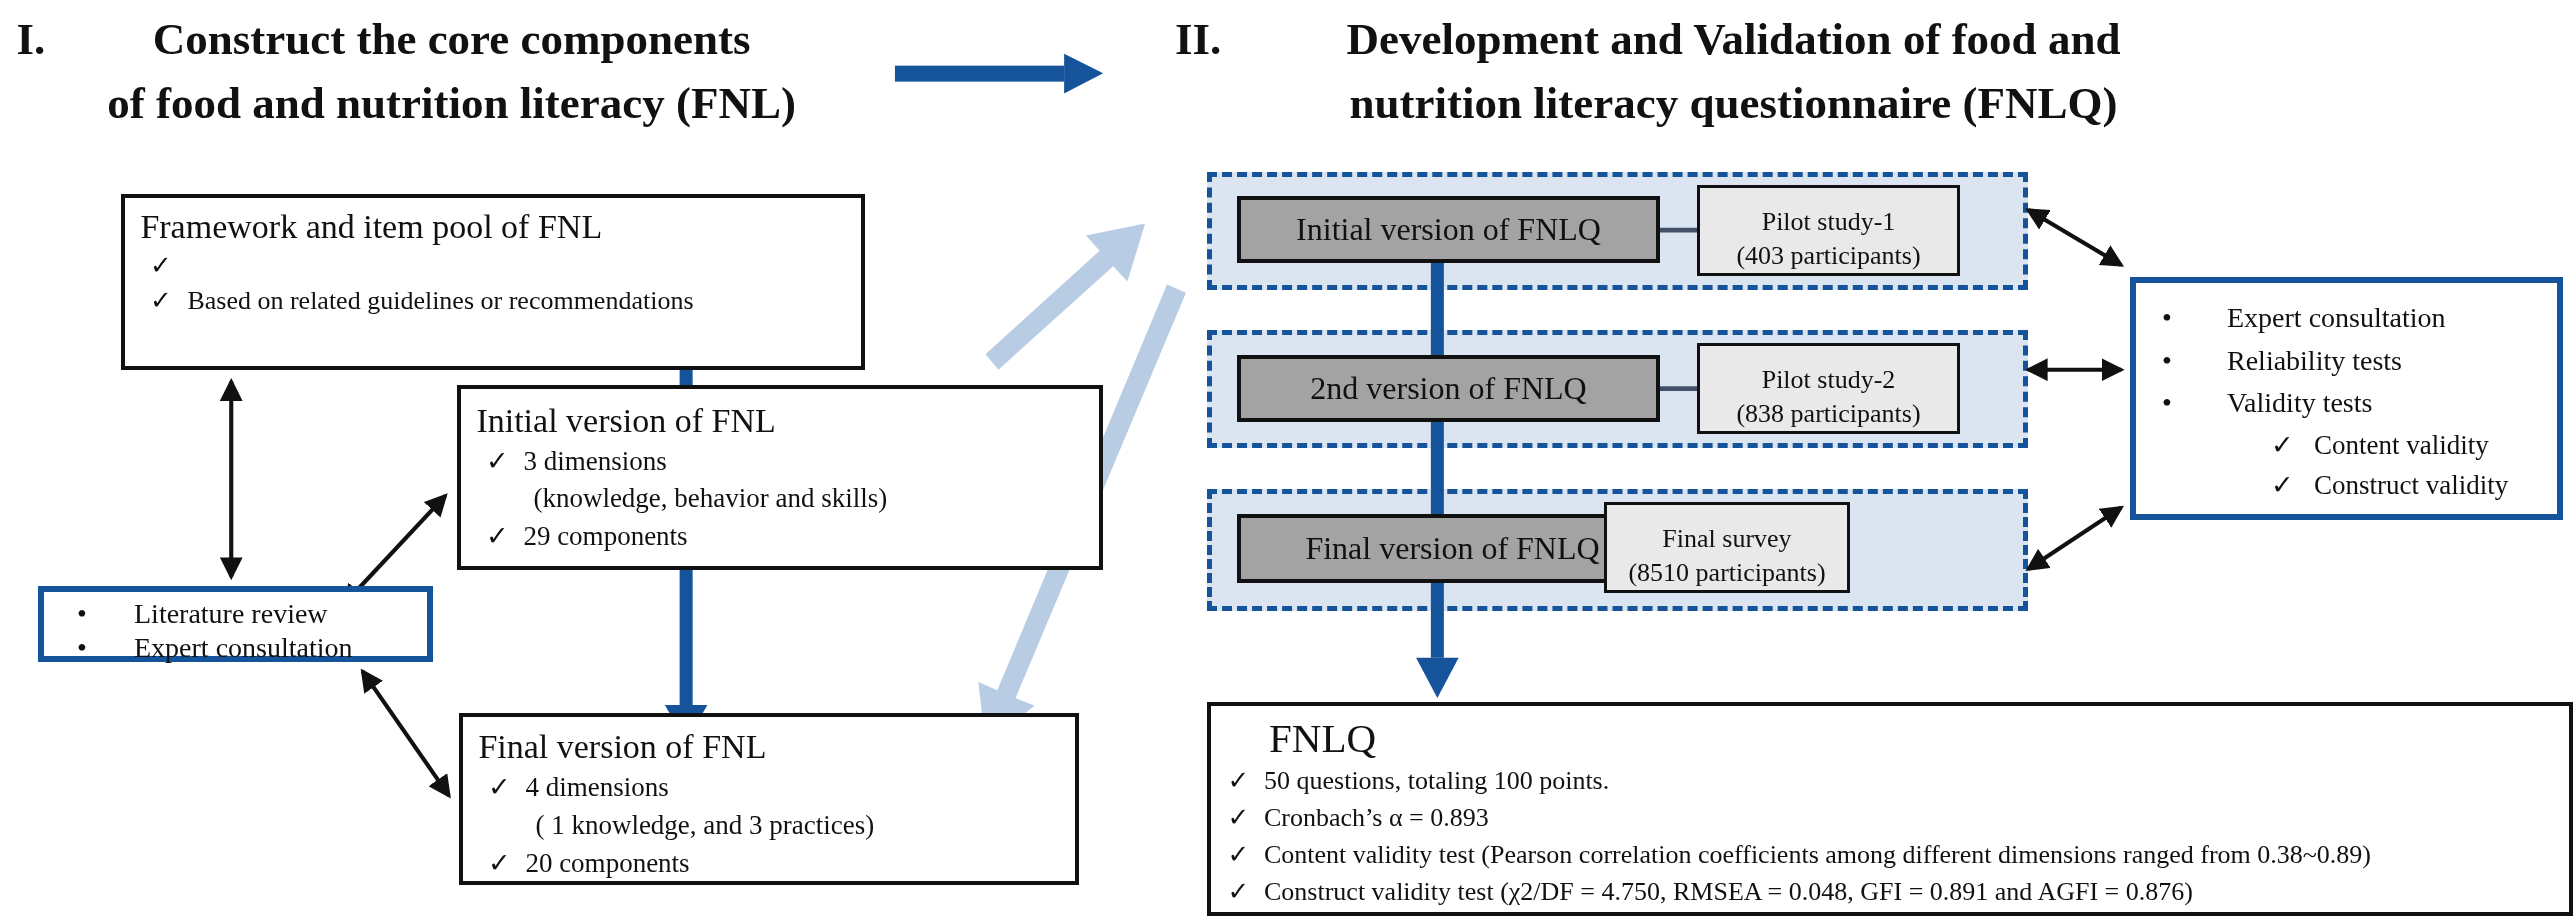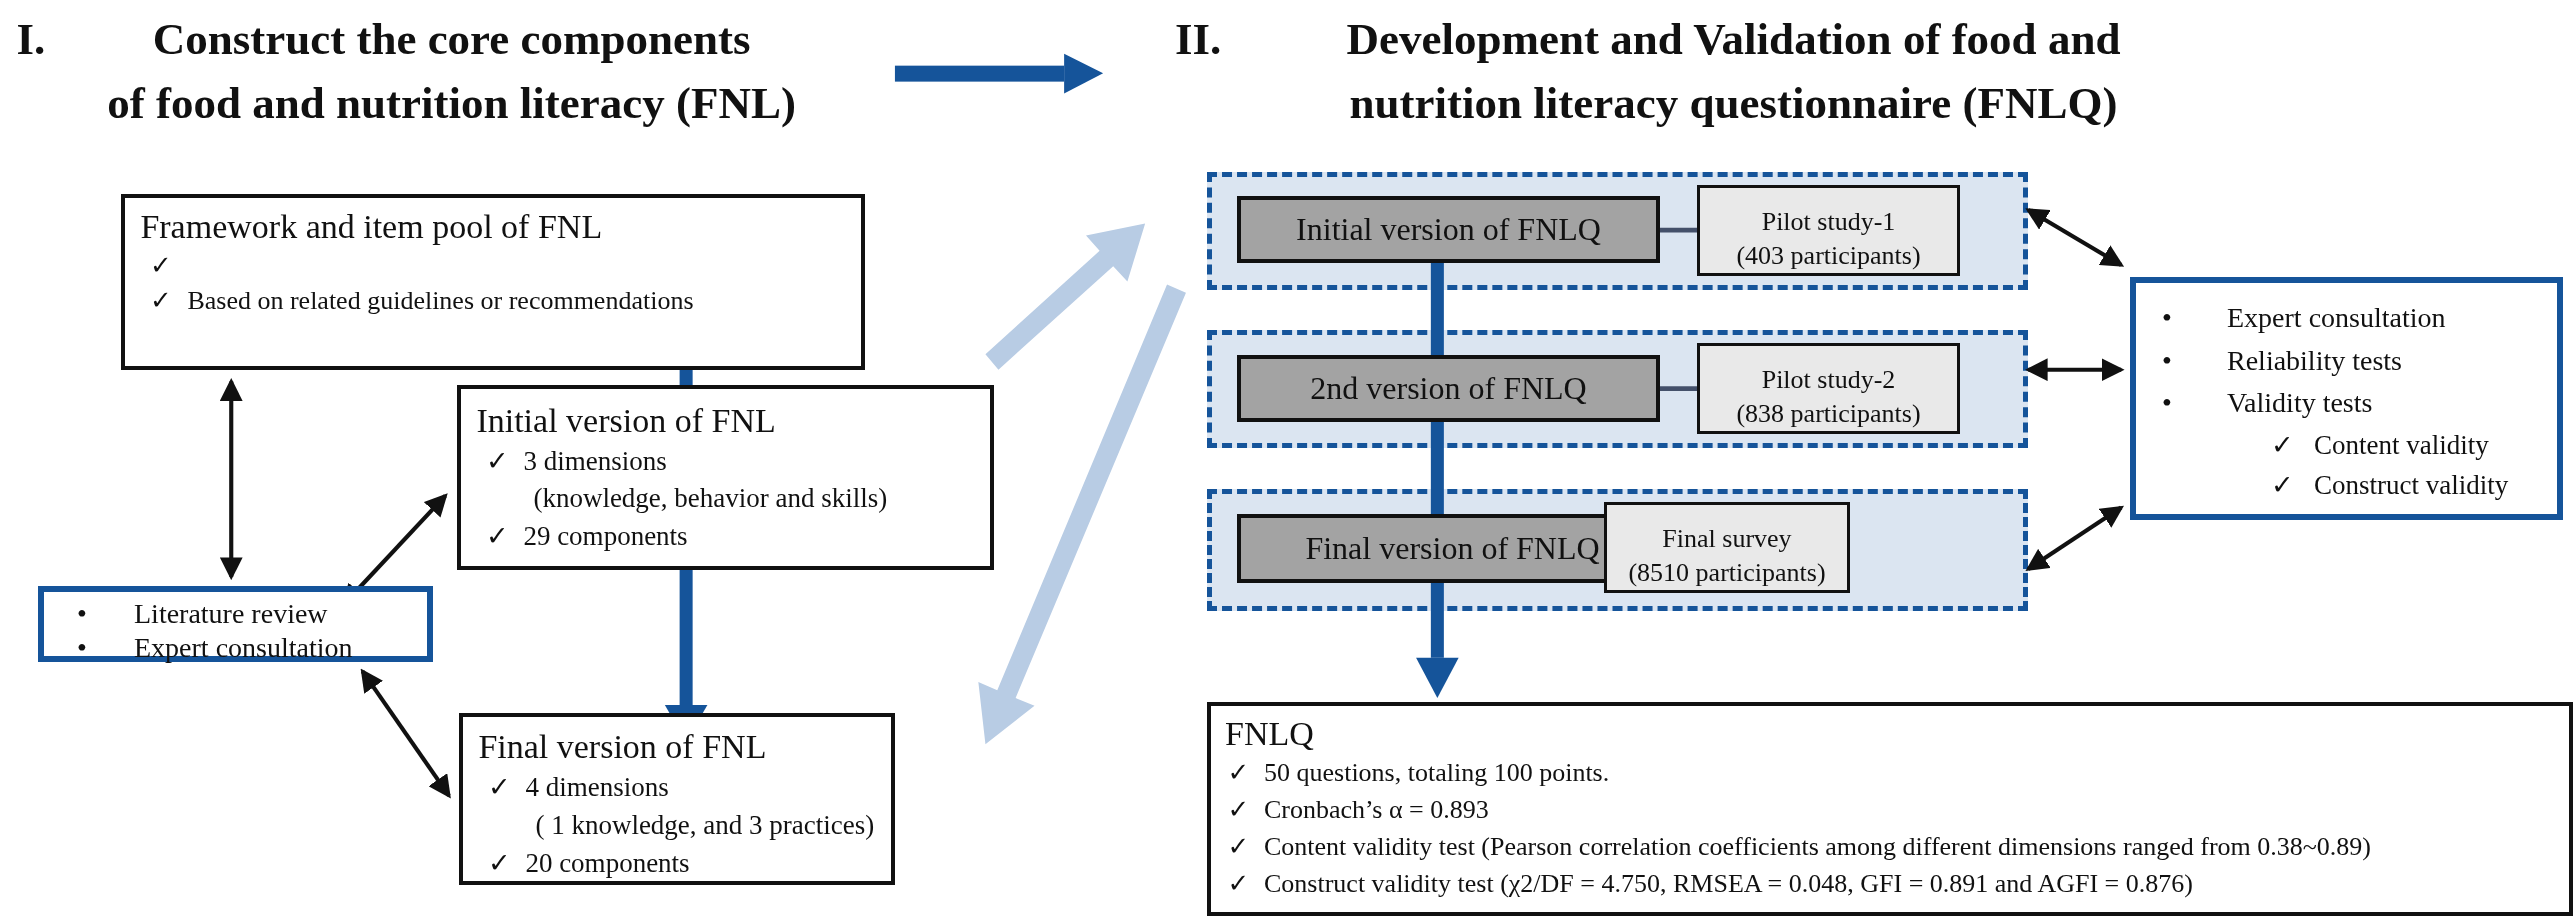--- a/index.html
+++ b/index.html
@@ -20,23 +20,23 @@
   
   .box { position:absolute; z-index:3; background:#fff; border:4.1px solid #111; box-sizing:border-box; }
   .box-title { font-size:34px; line-height:1.3; }
   .chk-row { display:flex; font-size:26px; line-height:1.34; }
   .chk-row .chk { flex:0 0 47px; padding-left:9.5px; box-sizing:border-box; }
   .note-row { padding-left:57px; font-size:27px; line-height:1.34; }
   .bullet-row { display:flex; font-size:28px; line-height:1.22; }
   .bullet-row .blt { flex:0 0 57px; }
 
   #framework-box { left:121px; top:194px; width:744px; height:176px; padding:7px 15.4px; }
-  #initial-box   { left:457px; top:385px; width:537px;  height:185px; padding:9.5px 15.4px; }
+  #initial-box   { left:457px; top:385px; width:646px;  height:185px; padding:9.5px 15.4px; }
   #initial-box .chk-row, #initial-box .note-row { font-size:27px; line-height:1.4; }
-  #final-box     { left:459px; top:713px; width:436px; height:172px; padding:8.3px 15.4px; }
+  #final-box     { left:459px; top:713px; width:620px; height:172px; padding:8.3px 15.4px; }
   #final-box .chk-row, #final-box .note-row { font-size:27px; line-height:1.4; }
 
   #methods-box { left:38px; top:586px; width:395px; height:76px;
     border:6px solid #15549a; padding:4.7px 0 0 33px; }
 
   
   .dotted-panel { position:absolute; z-index:1; background:#dbe5f1;
     border:5.3px dashed #15549a; box-sizing:border-box; }
   #panel-1 { left:1207px; top:172px; width:821px; height:118px; }
   #panel-2 { left:1207px; top:330px; width:821px; height:118px; }
@@ -57,21 +57,21 @@
   #sbox-3 { left:1604px; top:502px; width:246px; height:91px; }
 
   #tests-box { position:absolute; z-index:3; left:2130px; top:277px; width:433px; height:243px;
     background:#fff; border:6.5px solid #15549a; box-sizing:border-box; padding:14px 0 0 26px; }
   #tests-box .bullet-row { font-size:28px; line-height:1.52; }
   #tests-box .bullet-row .blt { flex:0 0 65px; }
   #tests-box .sub-chk { display:flex; margin-left:109px; font-size:27px; line-height:1.5; }
   #tests-box .sub-chk .chk { flex:0 0 43px; }
 
   #fnlq-box { left:1207px; top:702px; width:1366px; height:214px; padding:8.3px 14px; }
-  #fnlq-box .box-title { font-size:34px; line-height:1.2; }
+  #fnlq-box .box-title { font-size:41px; line-height:1.2;margin-left:44px; }
   #fnlq-box .chk-row { font-size:26px; line-height:1.42; }
   #fnlq-box .chk-row .chk { flex:0 0 39px; padding-left:2.4px; }
 
   
   #arrow-layer { position:absolute; left:0; top:0; z-index:2; pointer-events:none; }
 </style>
 </head>
 <body>
 
 <div class="canvas">

